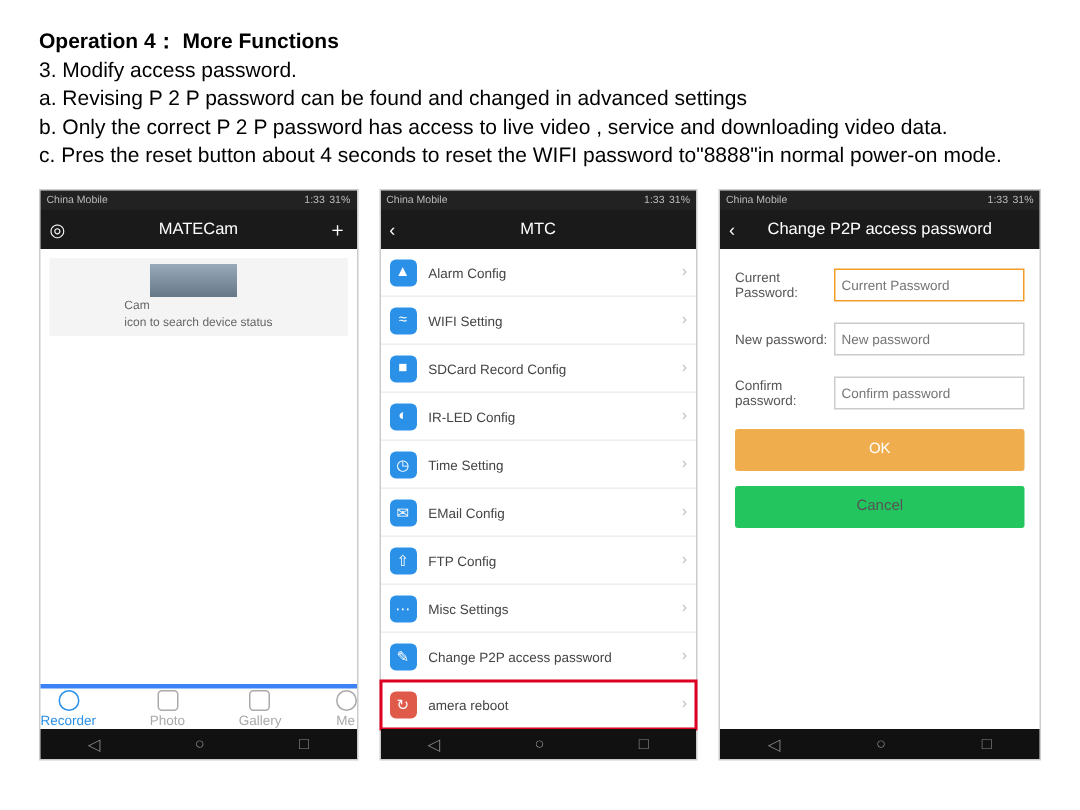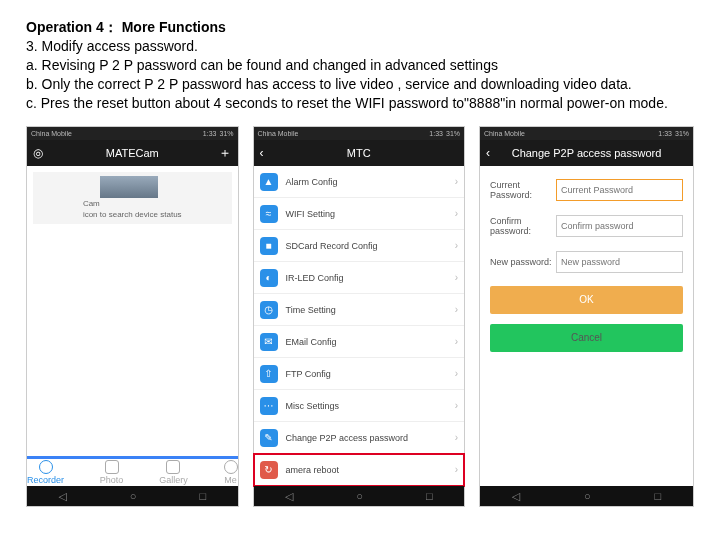--- a/index.html
+++ b/index.html
@@ -191,26 +191,26 @@
     <div class="appbar">
       <span class="back">‹</span>
       <span>Change P2P access password</span>
     </div>
     <div class="form">
       <div class="field hi">
         <label>Current Password:</label>
         <input placeholder="Current Password" style="">
       </div>
       <div class="field">
+        <label>New password:</label>
+        <input placeholder="New password" style="">
+      </div>
+      <div class="field">
         <label>Confirm password:</label>
         <input placeholder="Confirm password" style="">
-      </div>
-      <div class="field">
-        <label>New password:</label>
-        <input placeholder="New password" style="">
       </div>
       <div class="btn ok">OK</div>
       <div class="btn cancel">Cancel</div>
     </div>
     <div style="flex:1"></div>
     <div class="navbar">
       <span>◁</span>
       <span>○</span>
       <span>□</span>
     </div>

